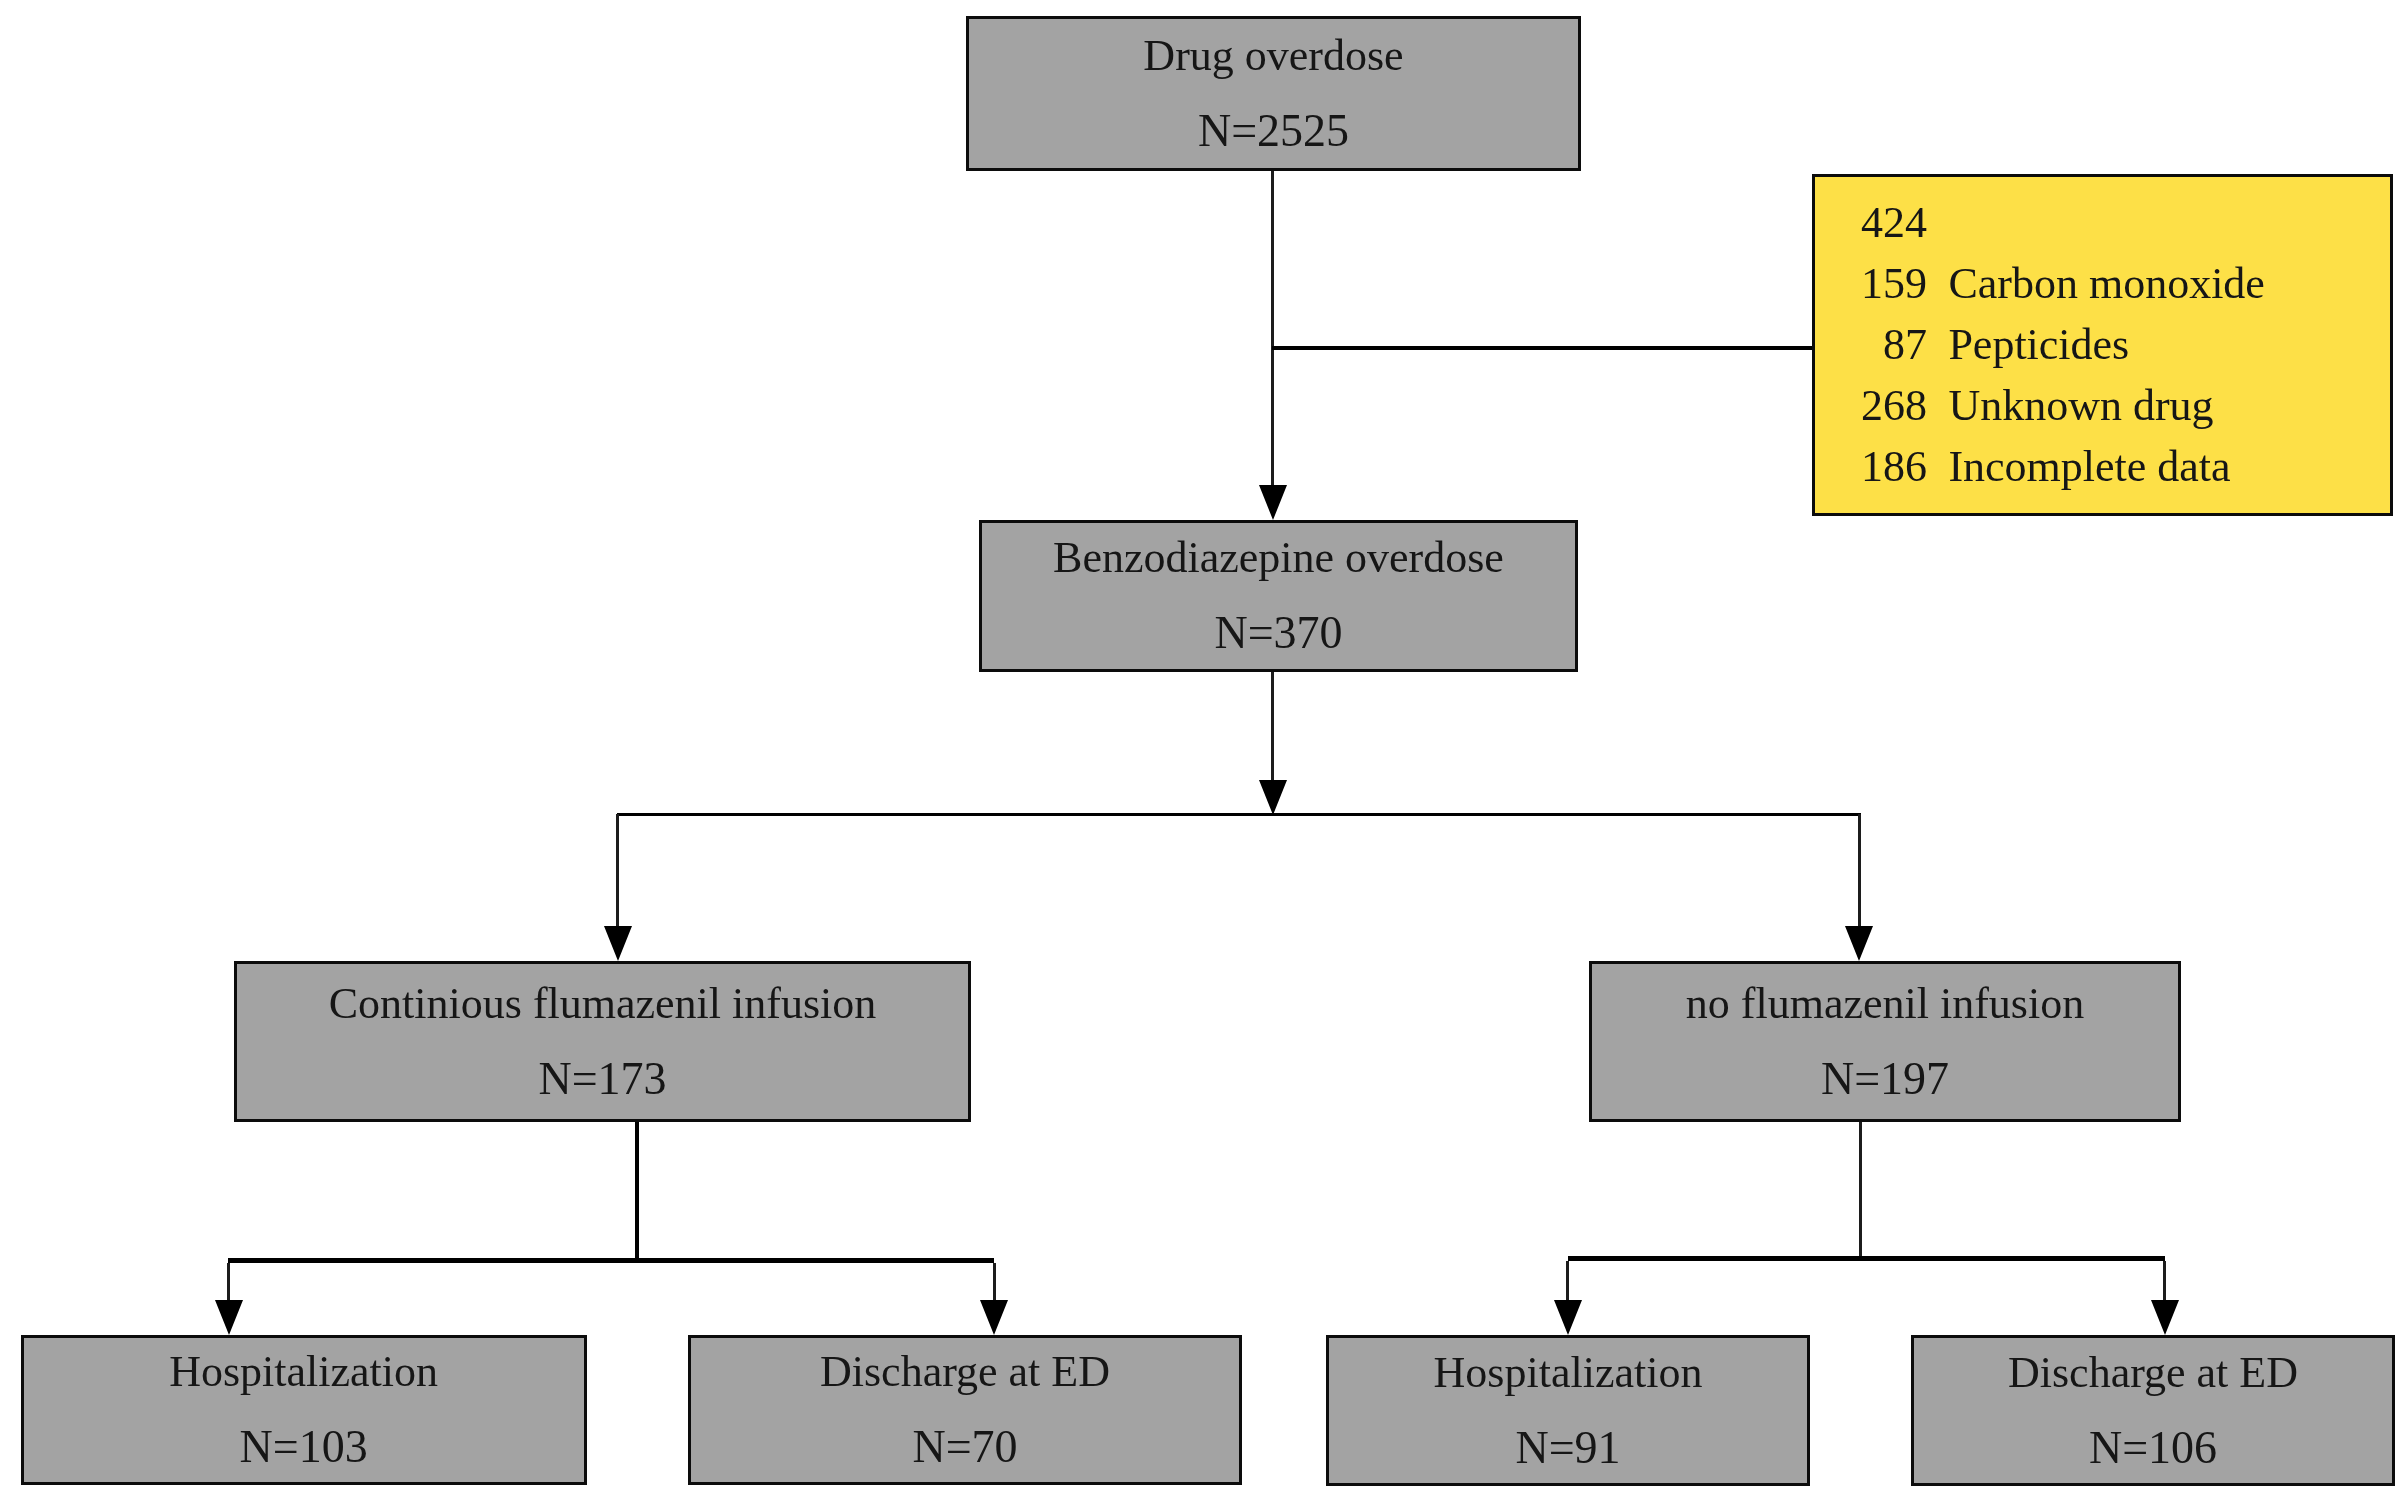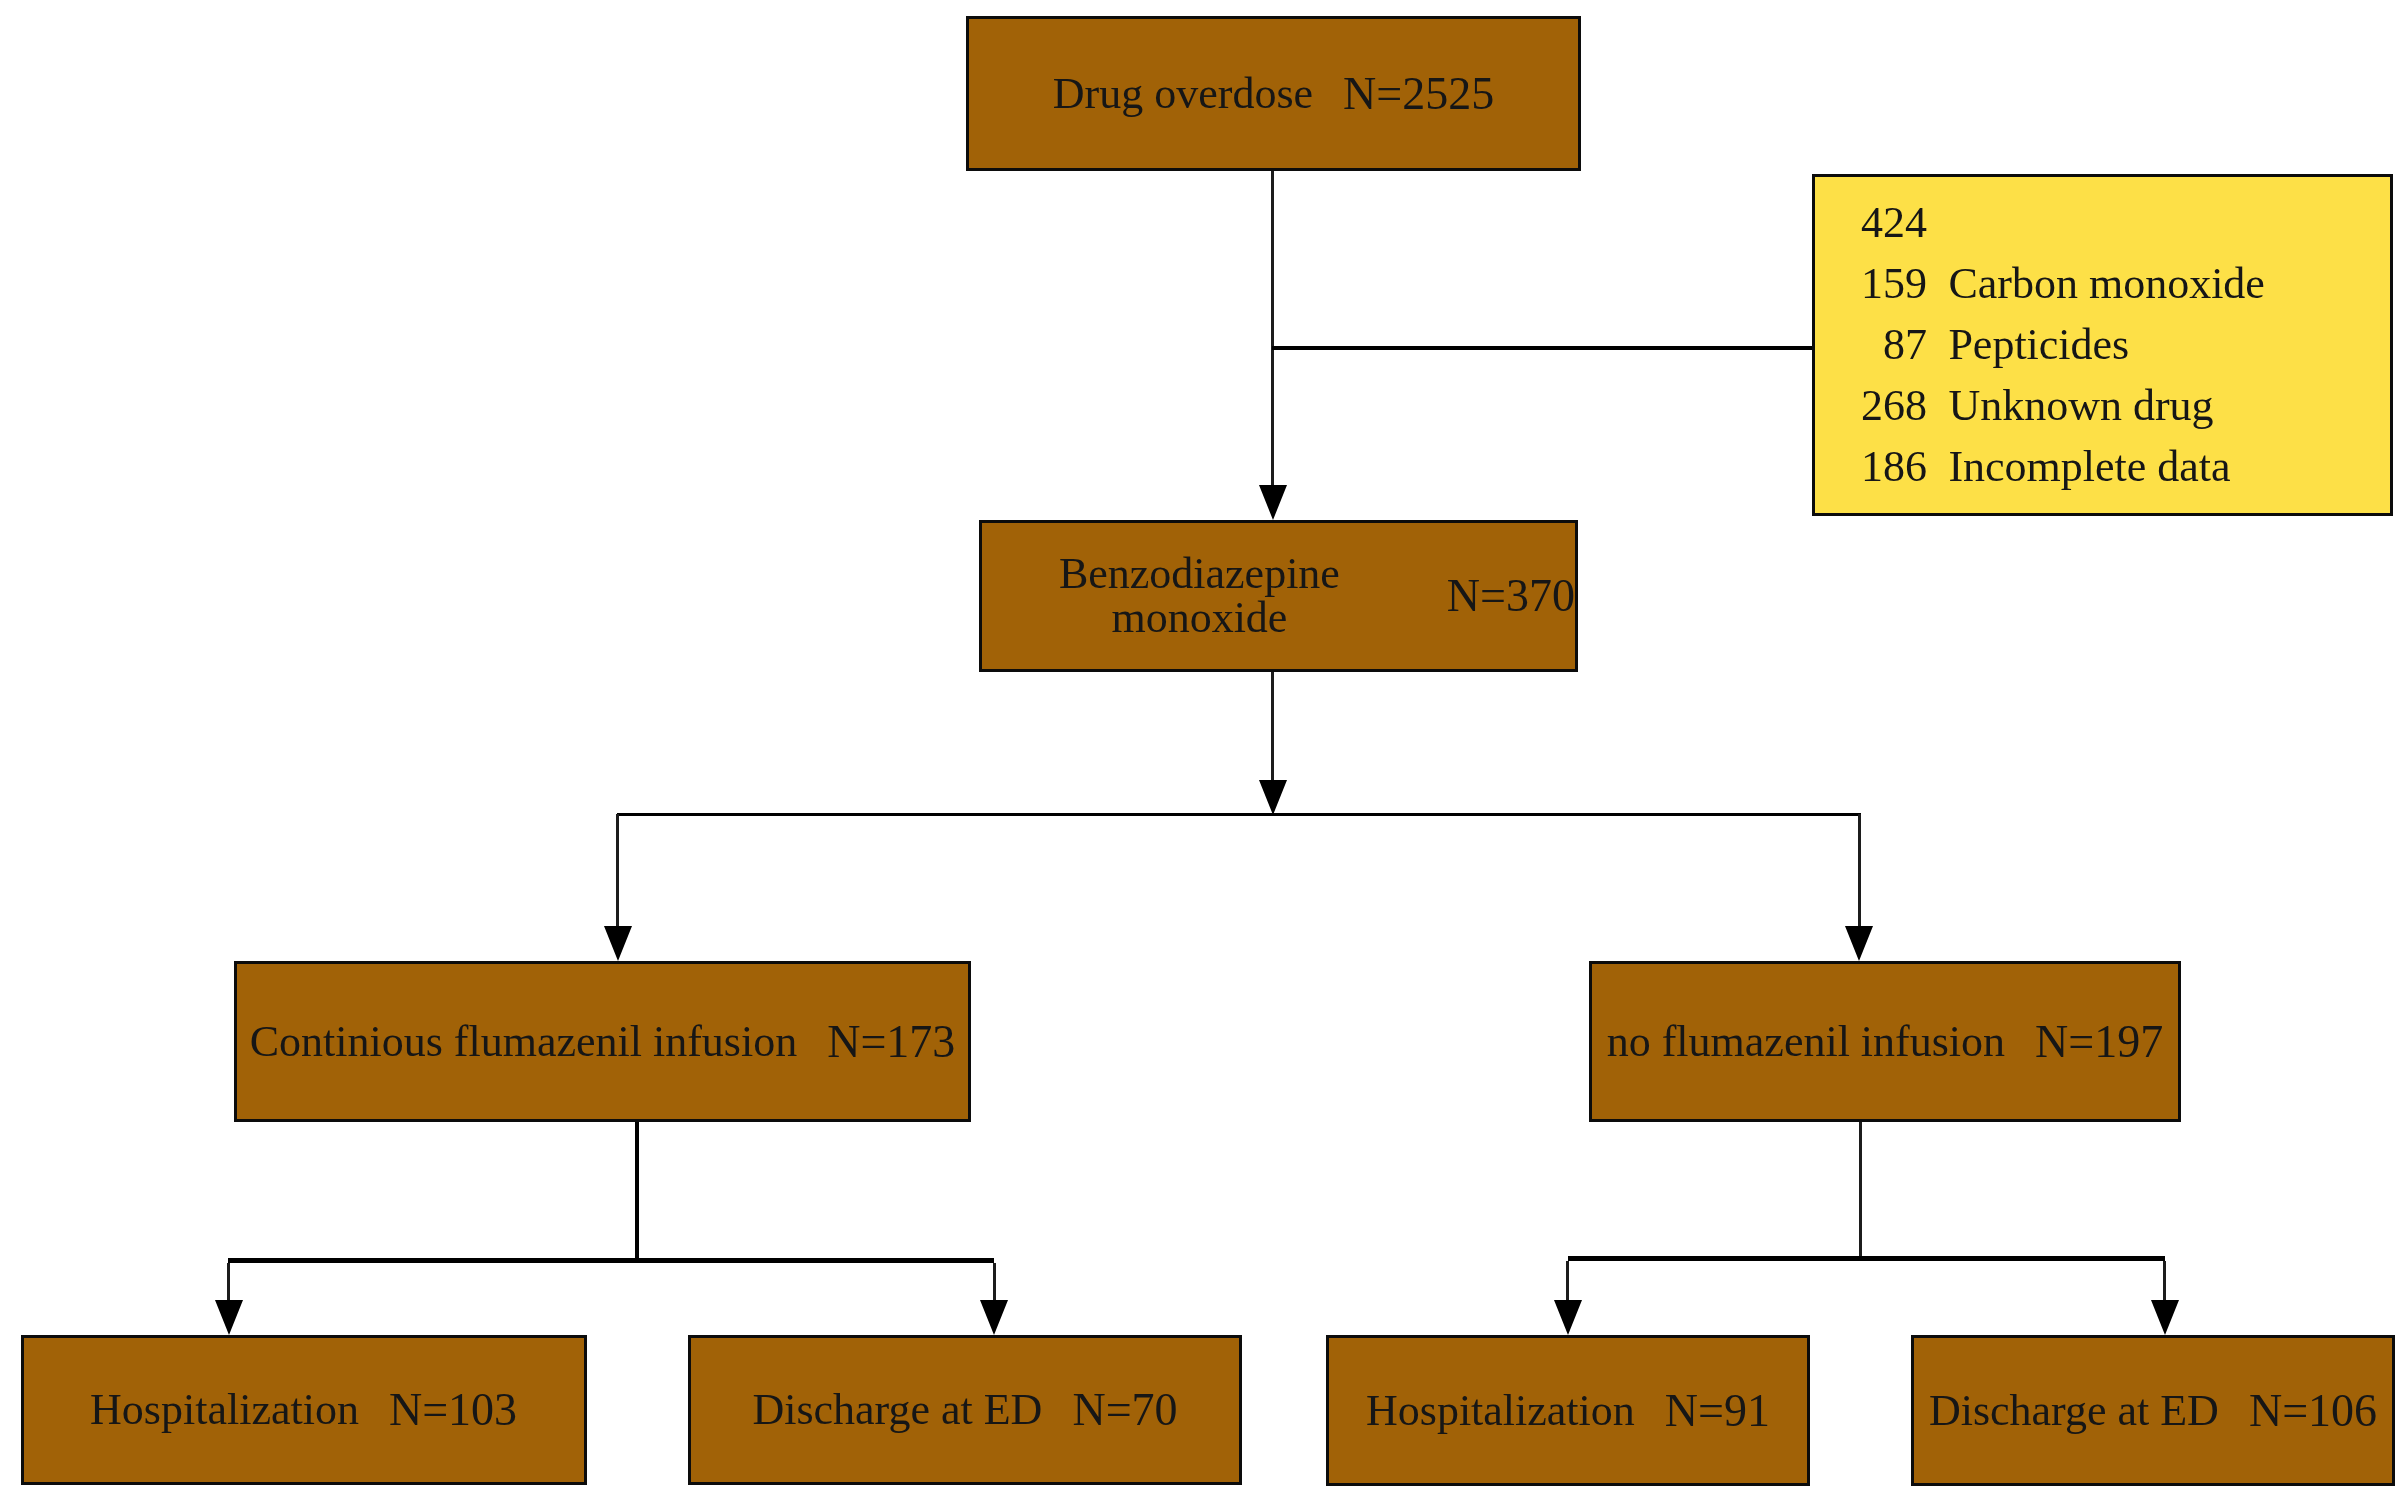--- a/index.html
+++ b/index.html
@@ -13,23 +13,23 @@
     height: 1505px;
     background: #ffffff;
     font-family: "Liberation Serif", "DejaVu Serif", serif;
     color: #161616;
     overflow: hidden;
   }
   .box {
     position: absolute;
     box-sizing: border-box;
     border: 3.3px solid #0c0c0c;
-    background: #a16207;
+    background: #a3a3a3;
     display: flex;
-    flex-direction: row;
+    flex-direction: column;
     align-items: center;
     justify-content: center;
     gap: 30px;
     text-align: center;
     font-size: 44px;
     line-height: 1;
   }
   .box .n-line { font-size: 46px; }
   .excl-box {
     position: absolute;
@@ -120,21 +120,21 @@
       <span class="num">268</span>
       <span class="lbl">Unknown drug</span>
     </div>
     <div class="excl-row">
       <span class="num">186</span>
       <span class="lbl">Incomplete data</span>
     </div>
   </div>
 
   <div class="box" style="left:979px; top:520px; width:599px; height:152px;">
-    <div class="label-line">Benzodiazepine monoxide</div>
+    <div class="label-line">Benzodiazepine overdose</div>
     <div class="n-line">N=370</div>
   </div>
 
   <div class="box" style="left:234px; top:961px; width:737px; height:161px;">
     <div class="label-line">Continious flumazenil infusion</div>
     <div class="n-line">N=173</div>
   </div>
 
   <div class="box" style="left:1589px; top:961px; width:592px; height:161px;">
     <div class="label-line">no flumazenil infusion</div>

